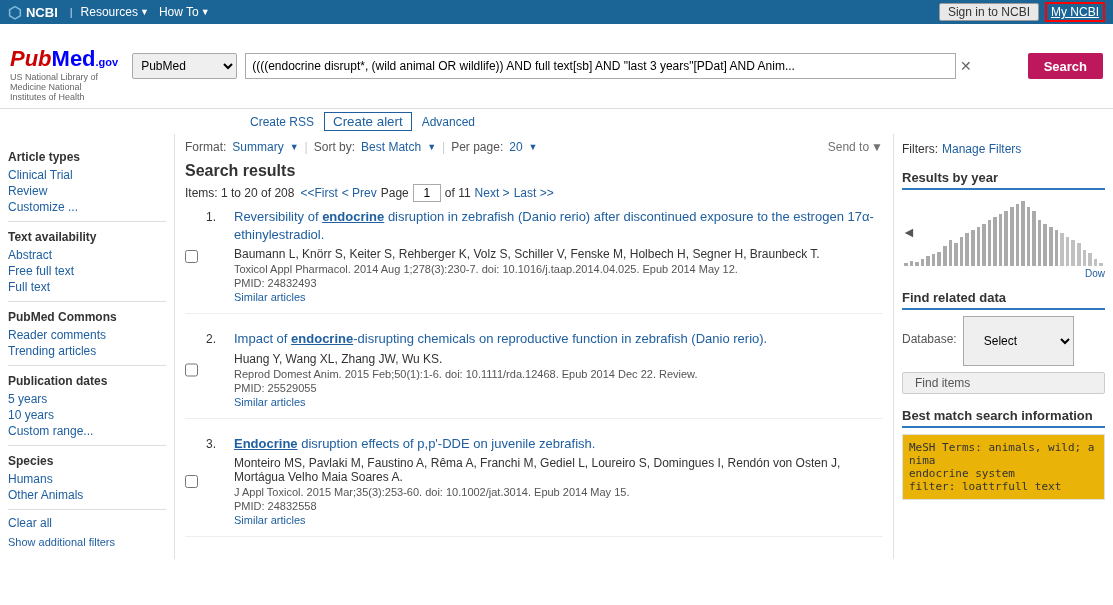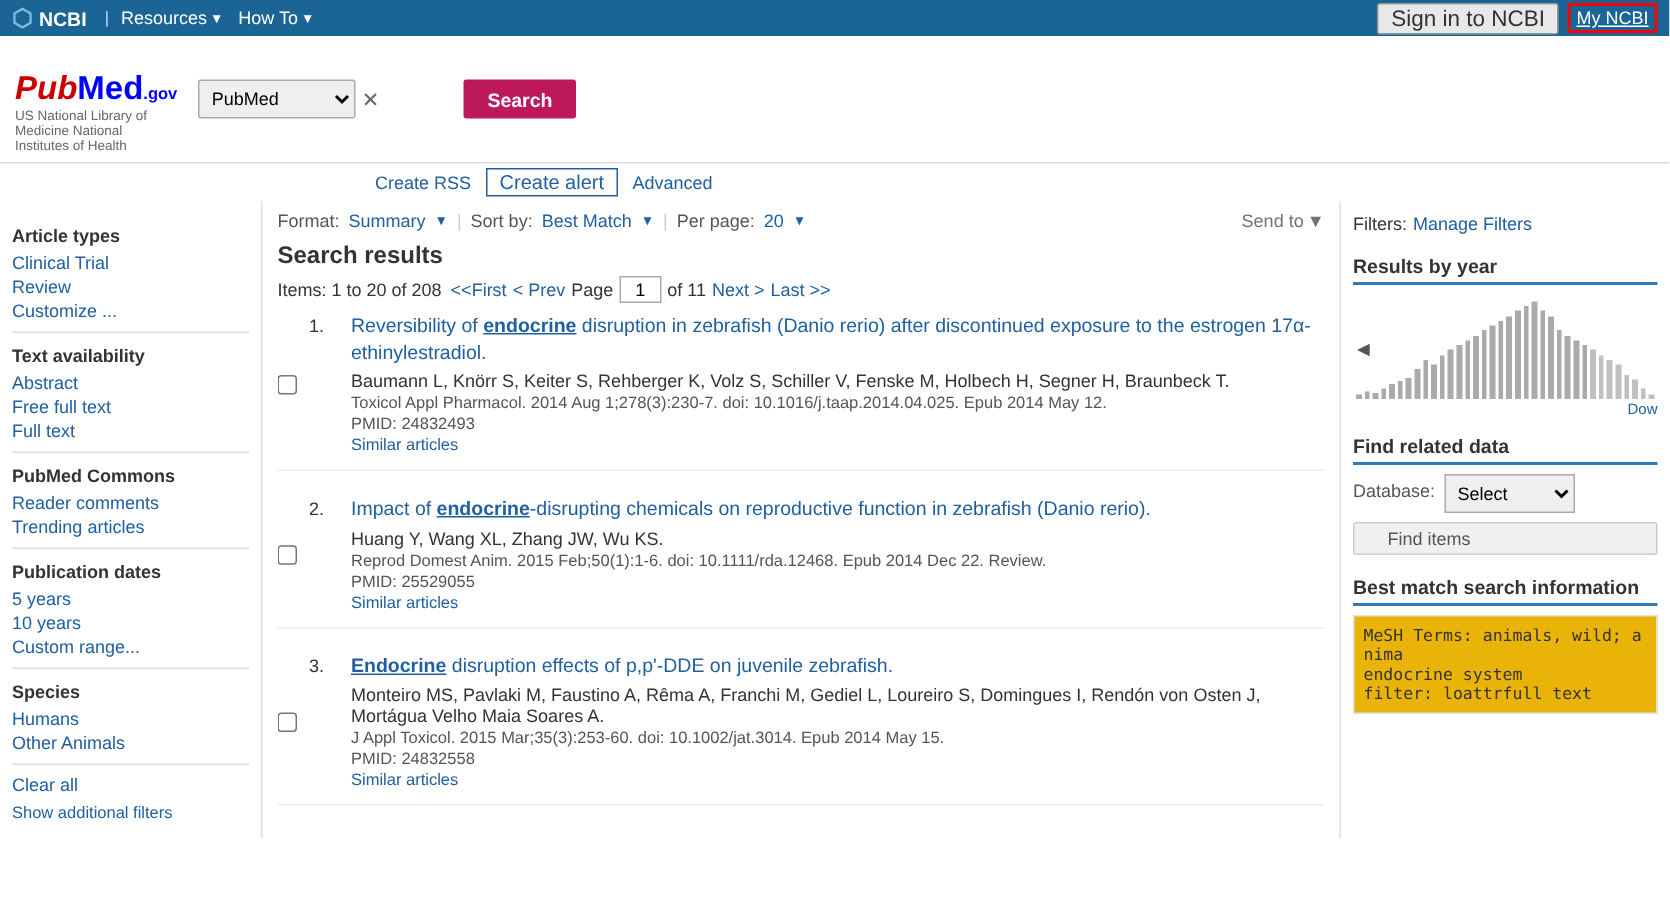--- a/index.html
+++ b/index.html
@@ -15,21 +15,21 @@
       color: #fff;
     }
     #top-nav .ncbi-logo {
       display: flex; align-items: center; gap: 4px; font-size: 13px; font-weight: bold; color: #fff; margin-right: 12px;
     }
     #top-nav .nav-link { color: #fff; font-size: 12px; margin-right: 10px; cursor: pointer; text-decoration: none; }
     #top-nav .nav-dropdown { display: flex; align-items: center; gap: 2px; }
     #top-nav .nav-dropdown .arrow { font-size: 9px; }
     #top-nav .spacer { flex: 1; }
     #top-nav .signin-btn {
-      background: #e8e8e8; color: #333; border: 1px solid #999; padding: 1px 8px; font-size: 15px; cursor: pointer; border-radius: 2px; margin-right: 6px;
+      background: #e8e8e8; color: #333; border: 1px solid #999; padding: 1px 8px; font-size: 12px; cursor: pointer; border-radius: 2px; margin-right: 6px;
     }
     #top-nav .my-ncbi { color: #fff; font-size: 12px; cursor: pointer; text-decoration: underline; }
     #top-nav .my-ncbi-box { border: 2px solid red; padding: 1px 4px; }
 
     
     #header {
       background: #fff;
       padding: 6px 10px;
       border-bottom: 1px solid #ddd;
       display: flex;
@@ -126,23 +126,23 @@
     
     #year-chart { width: 100%; height: 80px; position: relative; }
     .chart-bars { display: flex; align-items: flex-end; gap: 2px; height: 70px; padding: 0 2px; }
     .chart-bar { background: #aaa; flex: 1; min-width: 3px; cursor: pointer; }
     .chart-arrow-left { position: absolute; left: 0; top: 28px; cursor: pointer; font-size: 14px; color: #555; }
     .chart-dow { font-size: 10px; color: #2060a0; cursor: pointer; text-align: right; margin-top: 2px; }
 
     
     .db-label { font-size: 12px; color: #555; margin-bottom: 4px; }
     .db-select-row { display: flex; align-items: center; gap: 6px; margin-bottom: 6px; }
-    .db-select-row select { font-size: 12px; padding: 4px; border: 1px solid #aaa; }
+    .db-select-row select { font-size: 12px; padding: 16px; border: 1px solid #aaa; }
     .find-items-btn {
-      width: 100%; background: #f0f0f0; border: 1px solid #ccc; padding: 3px 22px; font-size: 12px; color: #555; cursor: pointer; text-align: left; border-radius: 2px;
+      width: 100%; background: #f0f0f0; border: 1px solid #ccc; padding: 3px 12px; font-size: 12px; color: #555; cursor: pointer; text-align: left; border-radius: 2px;
     }
 
     
     .best-match-box { background: #eab308; border: 1px solid #e0e0e0; padding: 6px; font-family: monospace; font-size: 11px; color: #333; white-space: pre-wrap; word-break: break-all; }
   </style>
 </head>
 <body>
 
 <div id="top-nav">
   <div class="ncbi-logo">
@@ -179,20 +179,21 @@
     </div>
   </div>
   <select id="db-select">
     <option>PubMed</option>
     <option>Nucleotide</option>
     <option>Protein</option>
     <option>Gene</option>
     <option>PMC</option>
     <option>All Databases</option>
   </select>
+  <input type="text" id="search-box" value="((((endocrine disrupt*, (wild animal OR wildlife)) AND full text[sb] AND &quot;last 3 years&quot;[PDat] AND Anim..." style="">
   <span id="search-x">✕</span>
   <button id="search-btn">Search</button>
 </div>
 
 <div id="sub-nav">
   <a>Create RSS</a>
   <button class="create-alert-btn">Create alert</button>
   <a>Advanced</a>
 </div>
 

